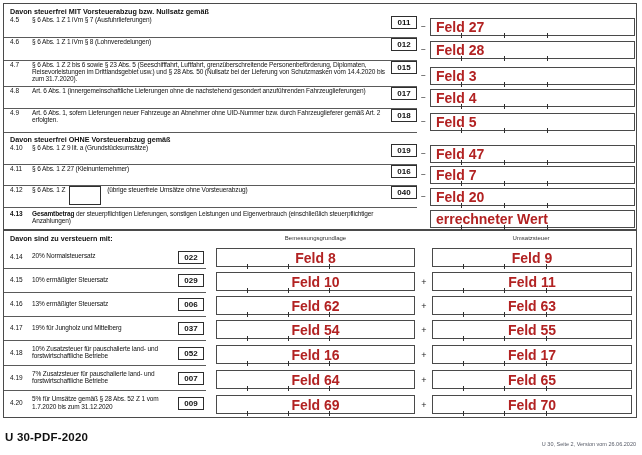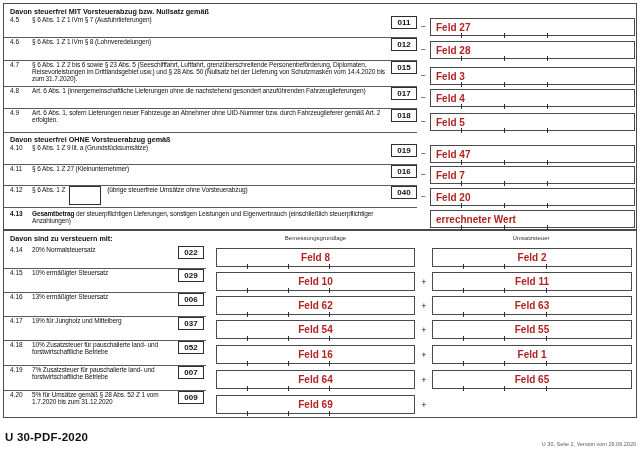--- a/index.html
+++ b/index.html
@@ -14,37 +14,37 @@
 
   
   .trow{display:flex;align-items:stretch;flex:none}
   .tleft{flex:1;display:flex;align-items:flex-start;border-bottom:1px solid #5a5a5a;padding:0 0 2px 6px}
   .tleft.nb{border-bottom:none}
   .num{width:22px;flex:none;font-size:6.5px}
   .num.b{font-weight:bold}
   .lbl{flex:1;font-size:6.5px;letter-spacing:-0.12px;line-height:1.15;padding-right:5px}
   .codebox{flex:none;width:26px;height:13px;border:1px solid #2e2e2e;font-size:8px;font-weight:bold;text-align:center;line-height:12px;background:#fff;margin-bottom:-2px}
   .sgn{flex:none;width:13px;text-align:center;font-size:8.5px;align-self:flex-end;margin-bottom:7px;color:#222}
-  .feld{flex:none;position:relative;width:205px;height:18px;border:1px solid #4a4a4a;align-self:flex-end;margin:0 1px 2px 0;font-size:10px;font-weight:bold;color:#b22222;display:flex;align-items:center;background:#fff}
+  .feld{flex:none;position:relative;width:205px;height:18px;border:1px solid #4a4a4a;align-self:flex-end;margin:0 1px 2px 0;font-size:14px;font-weight:bold;color:#b22222;display:flex;align-items:center;background:#fff}
   .feld.l{padding-left:5px}
   .feld.c{justify-content:center}
   .tick{position:absolute;bottom:-3px;width:1px;height:5px;background:#2e2e2e}
   .t1{left:15%}.t2{left:36%}.t3{left:57%}
   .inlinebox{flex:none;width:32px;height:19px;border:1px solid #2e2e2e;margin:0 6px -1px 4px;background:#fff}
   .lblpart{flex:none;font-size:6.5px;letter-spacing:-0.12px;line-height:1.15}
   .lblrest{flex:1;font-size:6.5px;letter-spacing:-0.12px;line-height:1.15;padding-right:5px}
 
   
   .bhead{display:flex;flex:none;align-items:center;padding-bottom:1px}
   .bh-left{flex:none;width:212px;font-size:7.2px;font-weight:bold;padding:3px 0 0 6px;align-self:flex-start}
   .bh-base{flex:none;width:199px;text-align:center;font-size:6px;color:#333}
   .bh-sp{flex:none;width:16px}
   .bh-tax{flex:none;width:200px;text-align:center;font-size:6px;color:#333}
   .brow{display:flex;align-items:stretch;flex:none}
-  .bleft{flex:none;width:202px;display:flex;align-items:flex-start;border-bottom:1px solid #5a5a5a;padding:0 2px 2px 6px}
+  .bleft{flex:none;width:202px;display:flex;align-items:center;border-bottom:1px solid #5a5a5a;padding:0 2px 2px 6px}
   .bmg{width:199px;margin-left:10px;height:19px}
   .bsgn{flex:none;width:16px;text-align:center;font-size:9px;align-self:flex-end;margin-bottom:6px;color:#222}
   .ust{width:200px;height:19px}
 
   
   #footL{position:absolute;left:5px;top:431px;font-size:11.5px;font-weight:bold;letter-spacing:.2px}
   #footR{position:absolute;right:6px;top:441px;font-size:5.5px;color:#565a66}
 </style>
 </head>
 <body>
@@ -210,21 +210,21 @@
       <span class="codebox">022</span>
     </div>
     <div class="feld c bmg">
         <span>Feld 8</span>
         <i class="tick t1"></i>
         <i class="tick t2"></i>
         <i class="tick t3"></i>
       </div>
     <div class="bsgn"></div>
     <div class="feld c ust">
-        <span>Feld 2</span>
+        <span>Feld 9</span>
         <i class="tick t1"></i>
         <i class="tick t2"></i>
         <i class="tick t3"></i>
       </div>
   </div>
 
   <div class="brow" style="height:24px">
     <div class="bleft">
       <span class="num">4.15</span>
       <span class="lbl">10% ermäßigter Steuersatz</span>
@@ -294,21 +294,21 @@
       <span class="codebox">052</span>
     </div>
     <div class="feld c bmg">
         <span>Feld 16</span>
         <i class="tick t1"></i>
         <i class="tick t2"></i>
         <i class="tick t3"></i>
       </div>
     <div class="bsgn">+</div>
     <div class="feld c ust">
-        <span>Feld 1</span>
+        <span>Feld 17</span>
         <i class="tick t1"></i>
         <i class="tick t2"></i>
         <i class="tick t3"></i>
       </div>
   </div>
 
   <div class="brow" style="height:25px">
     <div class="bleft">
       <span class="num">4.19</span>
       <span class="lbl">7% Zusatzsteuer für pauschalierte land- und forstwirtschaftliche Betriebe</span>
@@ -335,18 +335,24 @@
       <span class="lbl">5% für Umsätze gemäß § 28 Abs. 52 Z 1 vom 1.7.2020 bis zum 31.12.2020</span>
       <span class="codebox">009</span>
     </div>
     <div class="feld c bmg">
         <span>Feld 69</span>
         <i class="tick t1"></i>
         <i class="tick t2"></i>
         <i class="tick t3"></i>
       </div>
     <div class="bsgn">+</div>
+    <div class="feld c ust">
+        <span>Feld 70</span>
+        <i class="tick t1"></i>
+        <i class="tick t2"></i>
+        <i class="tick t3"></i>
+      </div>
   </div>
 
 </div>
 
 <div id="footL">U 30-PDF-2020</div>
 <div id="footR">U 30, Seite 2, Version vom 26.06.2020</div>
 
 </body></html>

